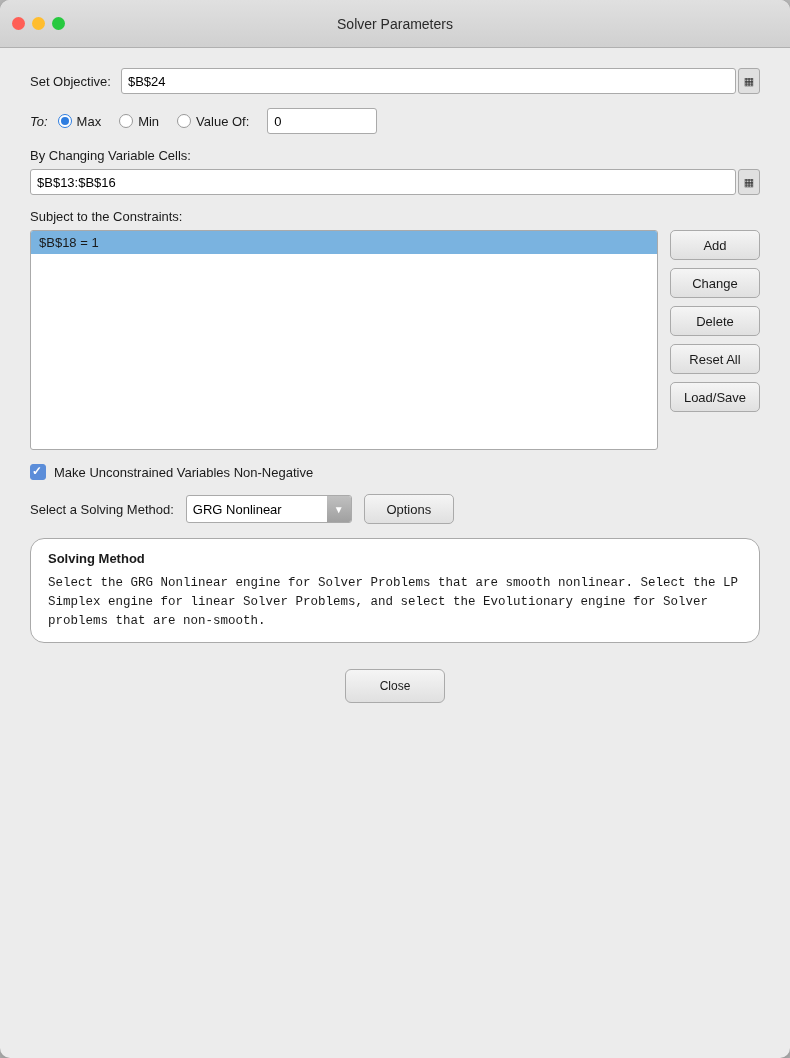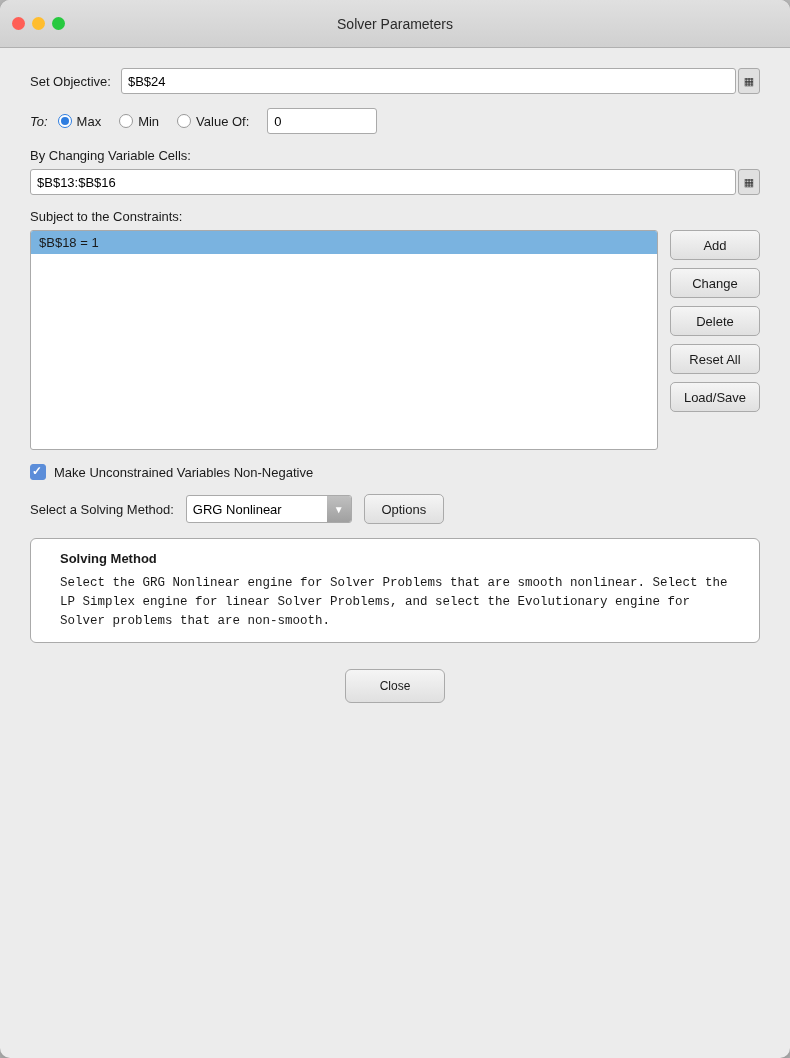--- a/index.html
+++ b/index.html
@@ -293,23 +293,23 @@
       display: flex;
       align-items: center;
       justify-content: center;
       font-size: 10px;
       color: white;
       flex-shrink: 0;
     }
 
     .solving-method-box {
       border: 1px solid #aaa;
-      border-radius: 6px;
-      background: white;
-      padding: 12px 29px;
+      border-radius: 14px;
+      background: white;
+      padding: 12px 17px;
     }
 
     .solving-method-title {
       font-size: 13px;
       font-weight: 700;
       margin-bottom: 8px;
       color: #1a1a1a;
     }
 
     .solving-method-desc {
@@ -422,21 +422,21 @@
     <div class="solving-method-row">
       <span class="label">Select a Solving Method:</span>
       <div class="select-wrapper">
         <select class="solving-select">
           <option>GRG Nonlinear</option>
           <option>LP Simplex</option>
           <option>Evolutionary</option>
         </select>
         <div class="select-arrow">▼</div>
       </div>
-      <button class="action-btn" style="width:80px;">Options</button>
+      <button class="action-btn" style="width:90px;">Options</button>
     </div>
 
     <div class="solving-method-box">
       <div class="solving-method-title">Solving Method</div>
       <div class="solving-method-desc">Select the GRG Nonlinear engine for Solver Problems that are smooth nonlinear. Select the LP Simplex engine for linear Solver Problems, and select the Evolutionary engine for Solver problems that are non-smooth.</div>
     </div>
 
     <div class="bottom-buttons">
       <button class="bottom-btn">Close</button>
     </div>

